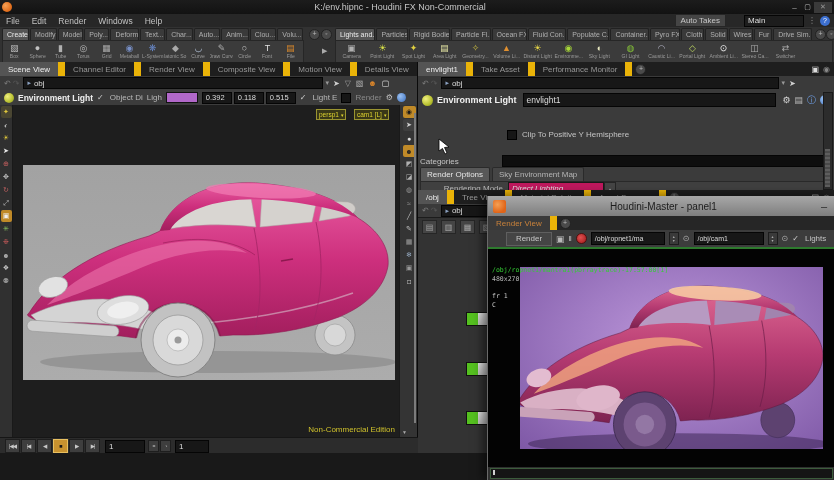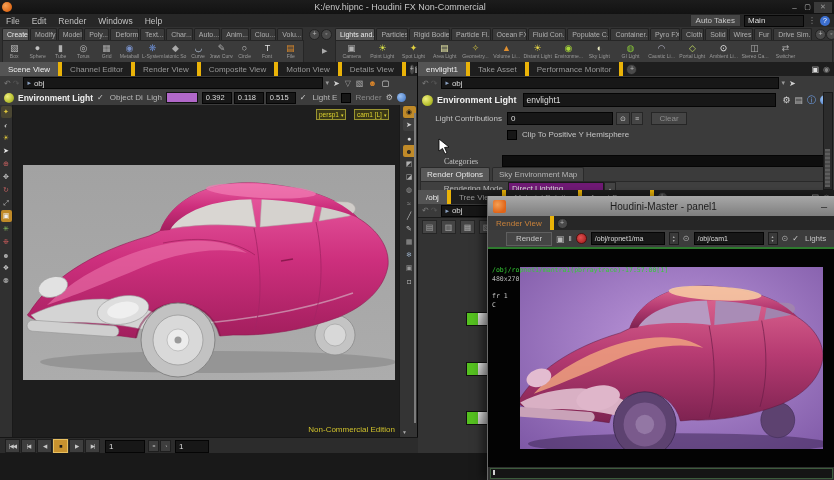--- a/index.html
+++ b/index.html
@@ -6,21 +6,21 @@
   body{width:834px;height:480px;position:relative;overflow:hidden;
        font-family:"Liberation Sans",sans-serif;color:#c8c8c8;
        -webkit-user-select:none;}
   .abs{position:absolute;}
   .row{position:absolute;display:flex;align-items:center;}
   .fld{background:#171717;border:1px solid #050505;color:#ddd;display:flex;align-items:center;
        padding:0 3px;font-size:8px;white-space:nowrap;overflow:hidden;}
   .btn{background:#454545;border:1px solid #262626;display:flex;align-items:center;justify-content:center;
        color:#c8c8c8;font-size:8px;white-space:nowrap;}
   .ptab{height:100%;display:flex;align-items:center;padding:0 8px;color:#979797;font-size:8px;
-        border-right:4px solid #eab308;background:transparent;white-space:nowrap;overflow:hidden;}
+        border-right:7px solid #eab308;background:transparent;white-space:nowrap;overflow:hidden;}
   .ptab.active{background:#545454;color:#ededed;}
   .stab{flex:0 1 auto;min-width:0;font-size:7px;color:#b0b0b0;background:#3a3a3a;border:1px solid #222;
         border-bottom:none;padding:0 4px;height:11px;display:flex;align-items:center;
         border-radius:2px 2px 0 0;white-space:nowrap;overflow:hidden;margin-right:1px;}
   .stab.active{background:#565656;color:#ececec;}
   .tool{display:flex;flex-direction:column;align-items:center;justify-content:center;overflow:hidden;height:100%;}
   .tool .g{font-size:9px;line-height:10px;}
   .tool .l{font-size:6px;color:#9a9a9a;white-space:nowrap;transform:scale(.85);line-height:7px;}
   .circbtn{width:9px;height:9px;border-radius:50%;background:#4a4a4a;border:1px solid #222;
            color:#bbb;font-size:7px;line-height:8px;text-align:center;margin-left:3px;}
@@ -53,21 +53,21 @@
 <div class="row" style="left:0;top:14px;width:834px;height:13px;background:#272727;border-bottom:1px solid #131313;">
   <div class="row" style="position:static;height:100%;">
 
   <span class="ptab" style="padding:0 6px;color:#c2c2c2;border-right:none;font-size:8.5px;">File</span>
       <span class="ptab" style="padding:0 6px;color:#c2c2c2;border-right:none;font-size:8.5px;">Edit</span>
       <span class="ptab" style="padding:0 6px;color:#c2c2c2;border-right:none;font-size:8.5px;">Render</span>
       <span class="ptab" style="padding:0 6px;color:#c2c2c2;border-right:none;font-size:8.5px;">Windows</span>
       <span class="ptab" style="padding:0 6px;color:#c2c2c2;border-right:none;font-size:8.5px;">Help</span>
     </div>
   <div style="flex:1;"></div>
-  <div class="btn" style="height:11px;padding:0 5px;margin-right:3px;">Auto Takes</div>
+  <div class="btn" style="height:11px;padding:0 5px;margin-right:18px;">Auto Takes</div>
   <div class="fld" style="height:10px;width:52px;margin-right:4px;background:#1d1d1d;">Main</div>
   <div style="font-size:8px;color:#999;margin-right:4px;">⋮</div>
   <div style="width:10px;height:10px;border-radius:50%;background:#3c6fd0;color:#fff;font-size:7px;text-align:center;line-height:10px;margin-right:4px;">?</div>
 </div>
 
 <div class="abs" style="left:0;top:27px;width:834px;height:35px;background:#323232;border-bottom:1px solid #141414;">
 
   <div class="row" style="left:2px;top:1px;width:302px;height:12px;align-items:flex-end;">
 
   <span class="stab active">Create</span>
@@ -500,52 +500,45 @@
   <div class="row" style="left:418px;top:92px;width:410px;height:16px;position:absolute;left:4px;top:2px;width:408px;">
     <div style="width:11px;height:11px;border-radius:50%;background:radial-gradient(circle at 35% 35%,#f0f080,#b8c030 60%,#788820);flex:none;margin-right:4px;"></div>
     <span style="font-size:9px;font-weight:bold;color:#f0f0f0;white-space:nowrap;margin-right:6px;">Environment Light</span>
     <div class="fld" style="flex:1;height:12px;font-size:8.5px;">envlight1</div>
     <span style="font-size:9px;color:#d8d8d8;margin-left:6px;">⚙</span>
     <span style="font-size:9px;color:#b8b8b8;margin-left:4px;">▤</span>
     <span style="font-size:9px;color:#6fa0e8;margin-left:4px;">ⓘ</span>
     <span style="width:10px;height:10px;border-radius:50%;background:radial-gradient(circle at 35% 35%,#9ac0f0,#3a6fc0);margin-left:4px;flex:none;"></span>
   </div>
 
-  <div class="row" style="left:2px;top:22px;width:408px;height:13px;">
-    <div class="lbl" style="width:82px;text-align:right;margin-right:5px;">Light Contributions</div>
-    <div class="fld" style="width:98px;height:11px;">0</div>
-    <div class="btn" style="width:12px;height:11px;margin-left:3px;font-size:7px;">⊙</div>
-    <div class="btn" style="width:10px;height:11px;margin-left:1px;font-size:7px;">≡</div>
-    <div class="btn" style="width:34px;height:11px;margin-left:8px;color:#8e8e8e;">Clear</div>
-  </div>
 
   <div class="abs" style="left:2px;top:38px;width:408px;">
 
 
       <div class="row" style="position:static;height:13px;padding-left:87px;">
         <span class="cb"></span>
         <span class="lbl">Clip To Positive Y Hemisphere</span>
       </div>
     </div>
 
   <div class="row" style="left:2px;top:65px;width:408px;height:12px;">
-    <div class="lbl" style="width:82px;text-align:center;font-family:Liberation Serif, serif;">Categories</div>
+    <div class="lbl" style="width:82px;text-align:left;">Categories</div>
     <div class="fld" style="flex:1;height:10px;background:#0e0e0e;"></div>
   </div>
 
   <div class="row" style="left:2px;top:78px;width:408px;height:13px;align-items:flex-end;">
 
   <span class="subtab active">Render Options</span>
       <span class="subtab">Sky Environment Map</span>
     </div>
 
   <div class="abs" style="left:2px;top:91px;width:408px;height:9px;overflow:hidden;background:#404040;border:1px solid #2a2a2a;border-bottom:none;">
     <div class="row" style="position:static;height:13px;">
       <div class="lbl" style="width:82px;text-align:right;margin-right:5px;color:#b8b8b8;">Rendering Mode</div>
-      <div class="fld" style="width:88px;height:11px;background:#701a75;border-color:#1a1a1a;">Direct Lighting</div>
+      <div class="fld" style="width:88px;height:11px;background:#be185d;border-color:#1a1a1a;font-style:italic;">Direct Lighting</div>
       <div class="btn" style="width:10px;height:11px;font-size:5px;">▴</div>
     </div>
   </div>
 
   <div class="abs" style="right:1px;top:2px;width:8px;height:96px;background:#2c2c2c;border:1px solid #1a1a1a;">
     <div class="abs" style="left:1px;top:56px;width:5px;height:38px;background:repeating-linear-gradient(#5e5e5e 0 2px,#4a4a4a 2px 4px);"></div>
   </div>
 </div>
 
 <div class="row" style="left:418px;top:190px;width:416px;height:14px;background:#1e1e1e;">

